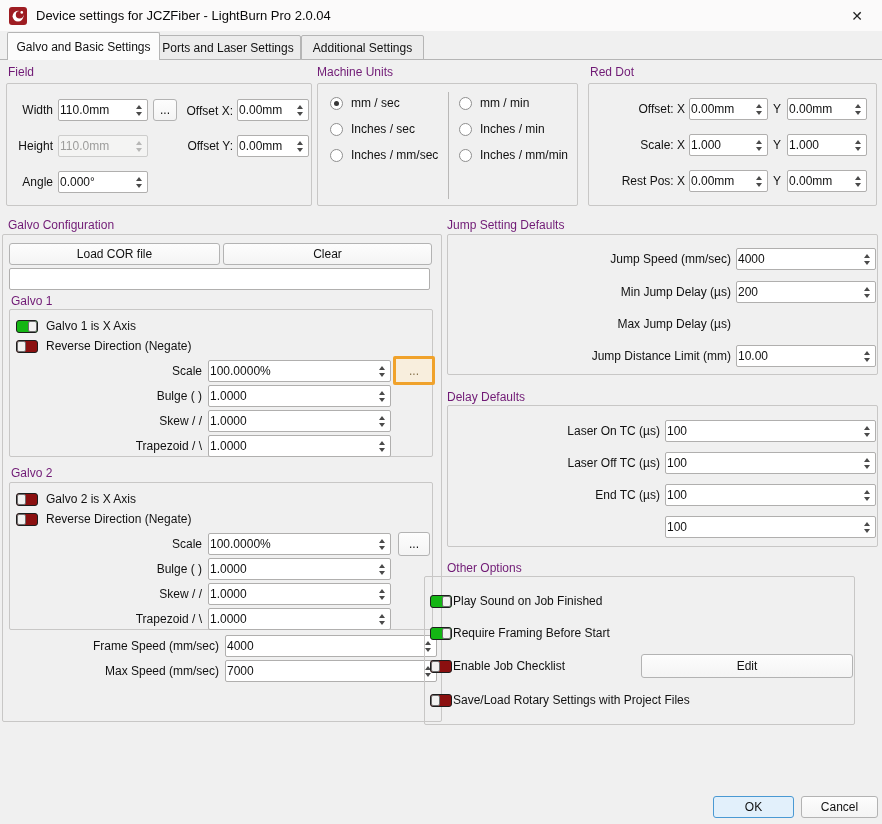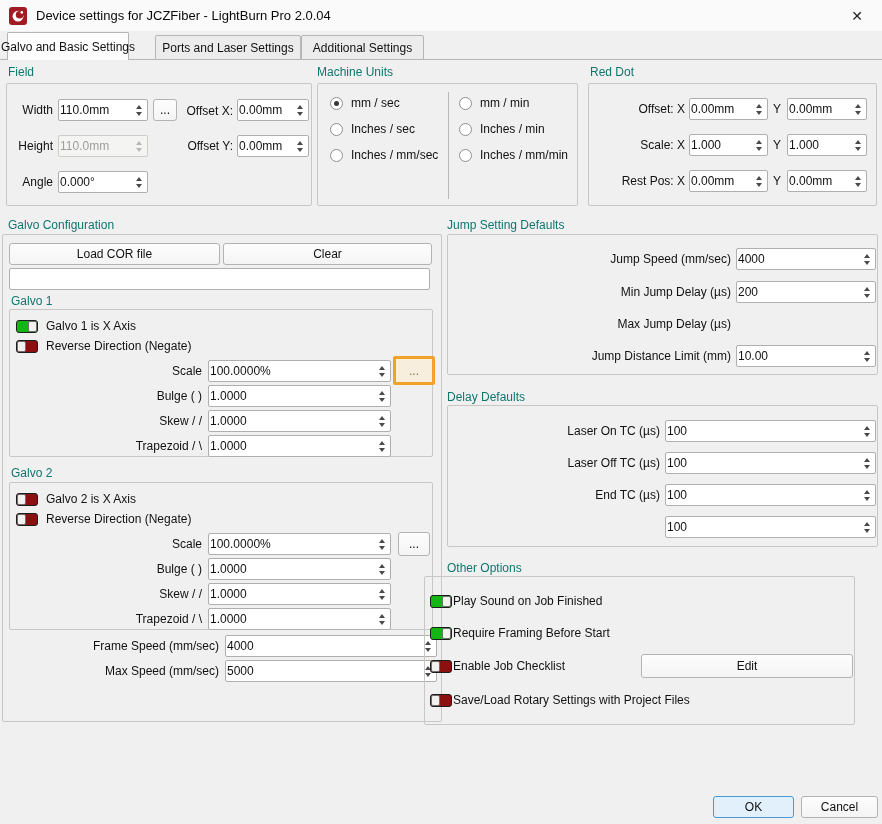--- a/index.html
+++ b/index.html
@@ -7,21 +7,21 @@
   body{position:relative;background:#f0f0f0;font-family:"Liberation Sans",sans-serif;font-size:12px;color:#111;overflow:hidden}
   .titlebar{position:absolute;left:0;top:0;width:882px;height:31px;background:#fbfafa;display:flex;align-items:center;padding-left:9px}
   .appicon{width:18px;height:18px;flex:0 0 18px}
   .wtitle{margin-left:9px;font-size:13px;color:#0a0a0a;white-space:nowrap}
   .closebtn{position:absolute;right:11px;top:5px;width:28px;height:21px;display:flex;align-items:center;justify-content:center;font-size:14px;color:#222}
   .tabbar{position:absolute;left:0;top:31px;width:882px;height:29px}
   .tabbar::after{content:'';position:absolute;left:0;bottom:0;width:882px;height:1px;background:#b5b5b5;z-index:0}
   .tab{position:absolute;bottom:0;display:flex;align-items:center;justify-content:center;border:1px solid #b5b5b5;border-radius:2px 2px 0 0;white-space:nowrap;z-index:1}
   .tab.active{background:#fcfcfc;height:28px;border-bottom:none;z-index:2}
   .tab.inactive{background:#ececec;height:25px}
-  .glabel{position:absolute;color:#0f766e;white-space:nowrap}
+  .glabel{position:absolute;color:#701a75;white-space:nowrap}
   .gbox{position:absolute;border:1px solid #c8c7c6;border-radius:2px}
   .flabel{position:absolute;text-align:right;line-height:22px;white-space:nowrap}
   .spin{position:absolute;background:#fff;border:1px solid #b0afae;border-radius:2px;display:flex;align-items:center;height:22px}
   .spin .val{flex:1;padding-left:1px;white-space:nowrap;overflow:hidden}
   .spin .arrows{width:16px;height:100%;display:flex;flex-direction:column;align-items:center;justify-content:center;gap:3px}
   .tri-up{width:0;height:0;border-left:3.5px solid transparent;border-right:3.5px solid transparent;border-bottom:4px solid #4a4a4a}
   .tri-dn{width:0;height:0;border-left:3.5px solid transparent;border-right:3.5px solid transparent;border-top:4px solid #4a4a4a}
   .spin.disabled{background:#f4f4f3;border-color:#cdcdcc}
   .spin.disabled .val{color:#9d9d9c}
   .spin.disabled .tri-up{border-bottom-color:#b7b7b6}
@@ -52,21 +52,21 @@
         <circle cx="9" cy="9.2" r="5.4" fill="#fff"></circle>
         <circle cx="10.6" cy="7.7" r="3.8" fill="#9e1c22"></circle>
         <circle cx="12.8" cy="5.4" r="1.3" fill="#fff"></circle>
       </svg>
   </span>
   <span class="wtitle">Device settings for JCZFiber - LightBurn Pro 2.0.04</span>
   <span class="closebtn">✕</span>
 </div>
 
 <div class="tabbar">
-  <div class="tab active" style="left:7px;width:122px">
+  <div class="tab active" style="left:7px;width:153px">
       <span>Galvo and Basic Settings</span>
     </div>
   <div class="tab inactive" style="left:155px;width:146px">
       <span>Ports and Laser Settings</span>
     </div>
   <div class="tab inactive" style="left:301px;width:123px">
       <span>Additional Settings</span>
     </div>
 </div>
 
@@ -283,21 +283,21 @@
   <span class="flabel" style="left:0;top:400px;width:216px">Frame Speed (mm/sec)</span>
   <div class="spin" style="left:222px;top:400px;width:212px">
     <span class="val">4000</span>
     <span class="arrows">
         <i class="tri-up"></i>
         <i class="tri-dn"></i>
       </span>
   </div>
   <span class="flabel" style="left:0;top:425px;width:216px">Max Speed (mm/sec)</span>
   <div class="spin" style="left:222px;top:425px;width:212px">
-    <span class="val">5000</span>
+    <span class="val">7000</span>
     <span class="arrows">
         <i class="tri-up"></i>
         <i class="tri-dn"></i>
       </span>
   </div>
 </div>
 
 <span class="glabel" style="left:447px;top:218px">Jump Setting Defaults</span>
 <div class="gbox" style="left:447px;top:234px;width:431px;height:141px">
   <span class="flabel" style="left:0;top:13px;width:283px">Jump Speed (mm/sec)</span>

